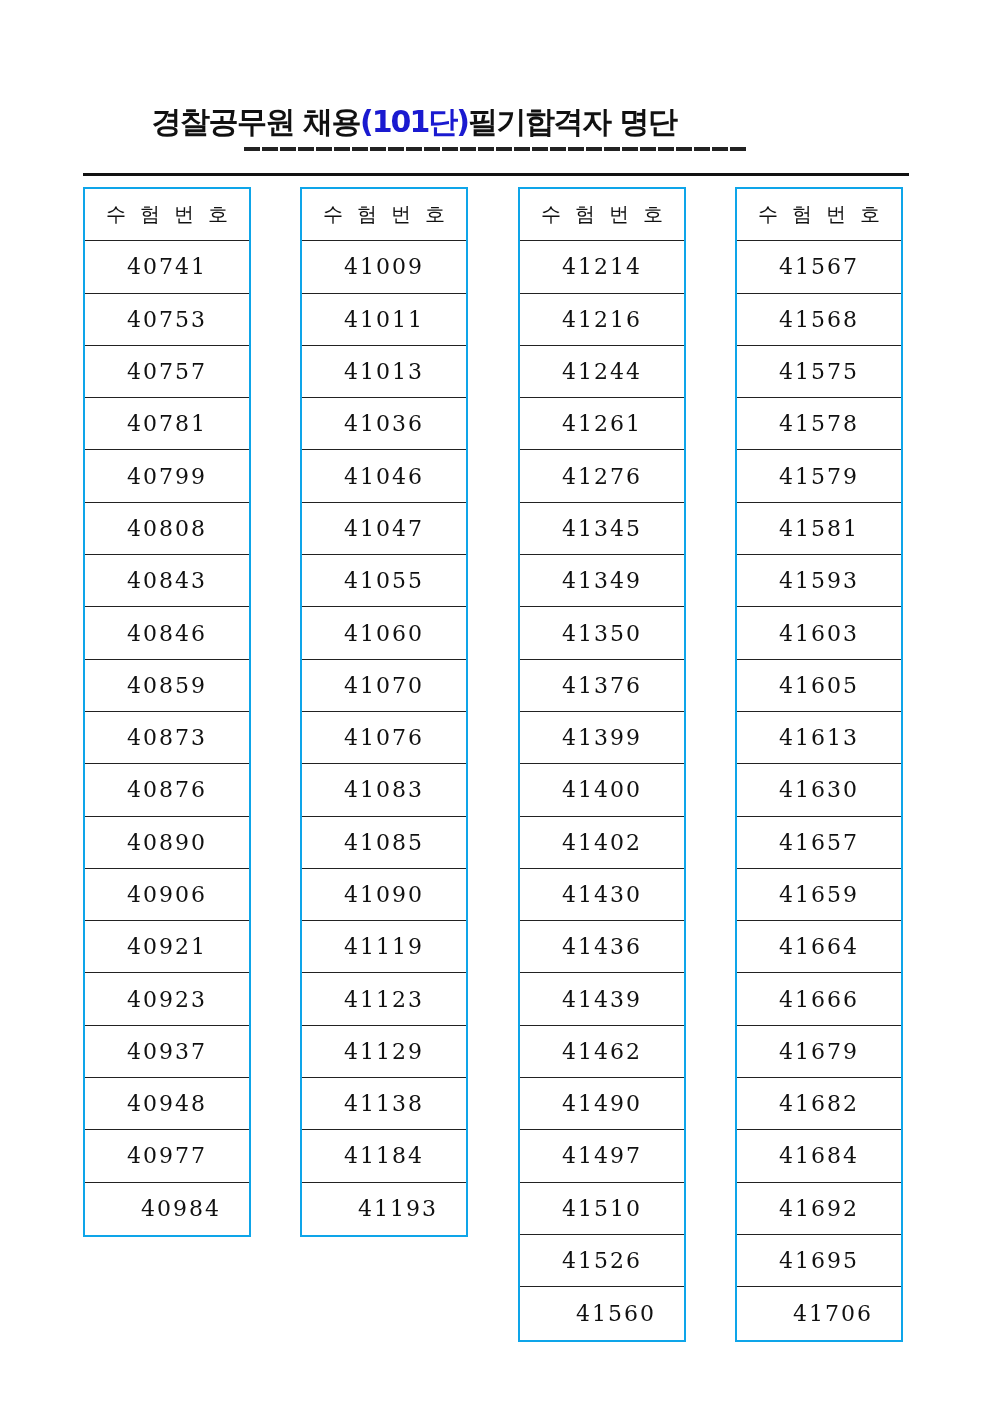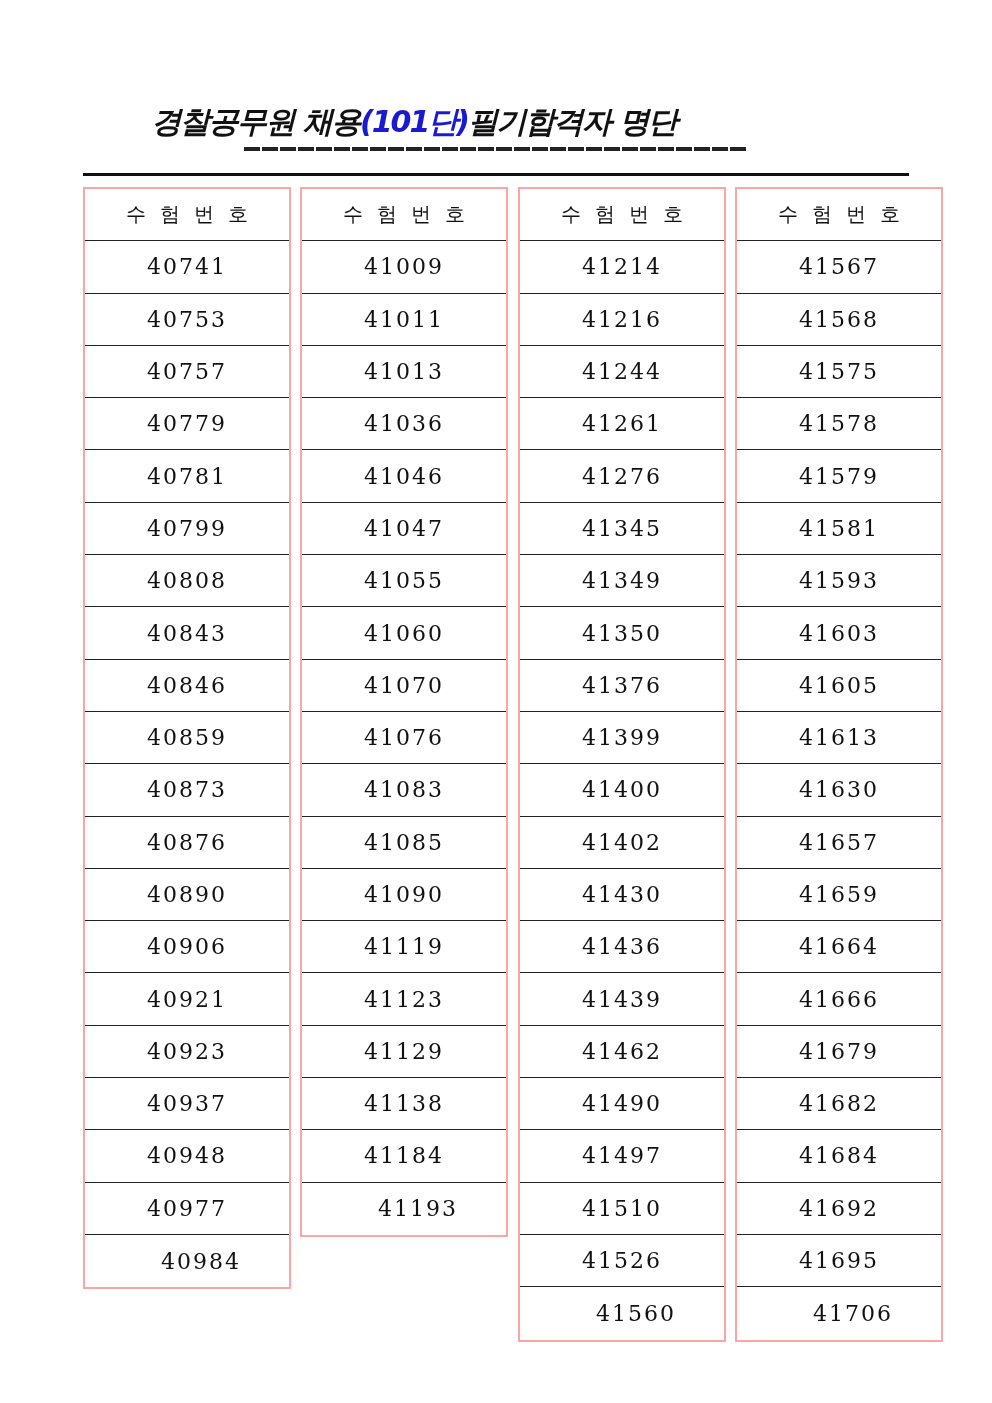--- a/index.html
+++ b/index.html
@@ -14,21 +14,20 @@
       overflow: hidden;
       font-family: "DejaVu Serif", "Liberation Serif", serif;
       color: #111111;
     }
     .title-wrap {
       position: absolute;
       left: 0;
       top: 100px;
       width: 828px;
       text-align: center;
-      font-style: italic;
     }
     .title {
       display: inline-block;
       font-family: "DejaVu Sans", "Liberation Sans", sans-serif;
       font-size: 30px;
       font-weight: bold;
       letter-spacing: -1.5px;
       line-height: 44px;
       color: #111111;
       white-space: nowrap;
@@ -63,22 +62,22 @@
     }
     .tables {
       position: absolute;
       top: 187px;
       left: 0;
       width: 992px;
     }
     .col-table {
       position: absolute;
       top: 0;
-      width: 208px;
-      border: 2px solid #fca5a5;
+      width: 168px;
+      border: 2px solid #0ea5e9;
       box-sizing: border-box;
       border-collapse: collapse;
     }
     .col-table .hdr,
     .col-table .cell {
       height: 52.3px;
       box-sizing: border-box;
       display: flex;
       align-items: center;
       justify-content: center;
@@ -116,23 +115,20 @@
       <div class="cell">
         <span>40741</span>
       </div>
       <div class="cell">
         <span>40753</span>
       </div>
       <div class="cell">
         <span>40757</span>
       </div>
       <div class="cell">
-        <span>40779</span>
-      </div>
-      <div class="cell">
         <span>40781</span>
       </div>
       <div class="cell">
         <span>40799</span>
       </div>
       <div class="cell">
         <span>40808</span>
       </div>
       <div class="cell">
         <span>40843</span>

